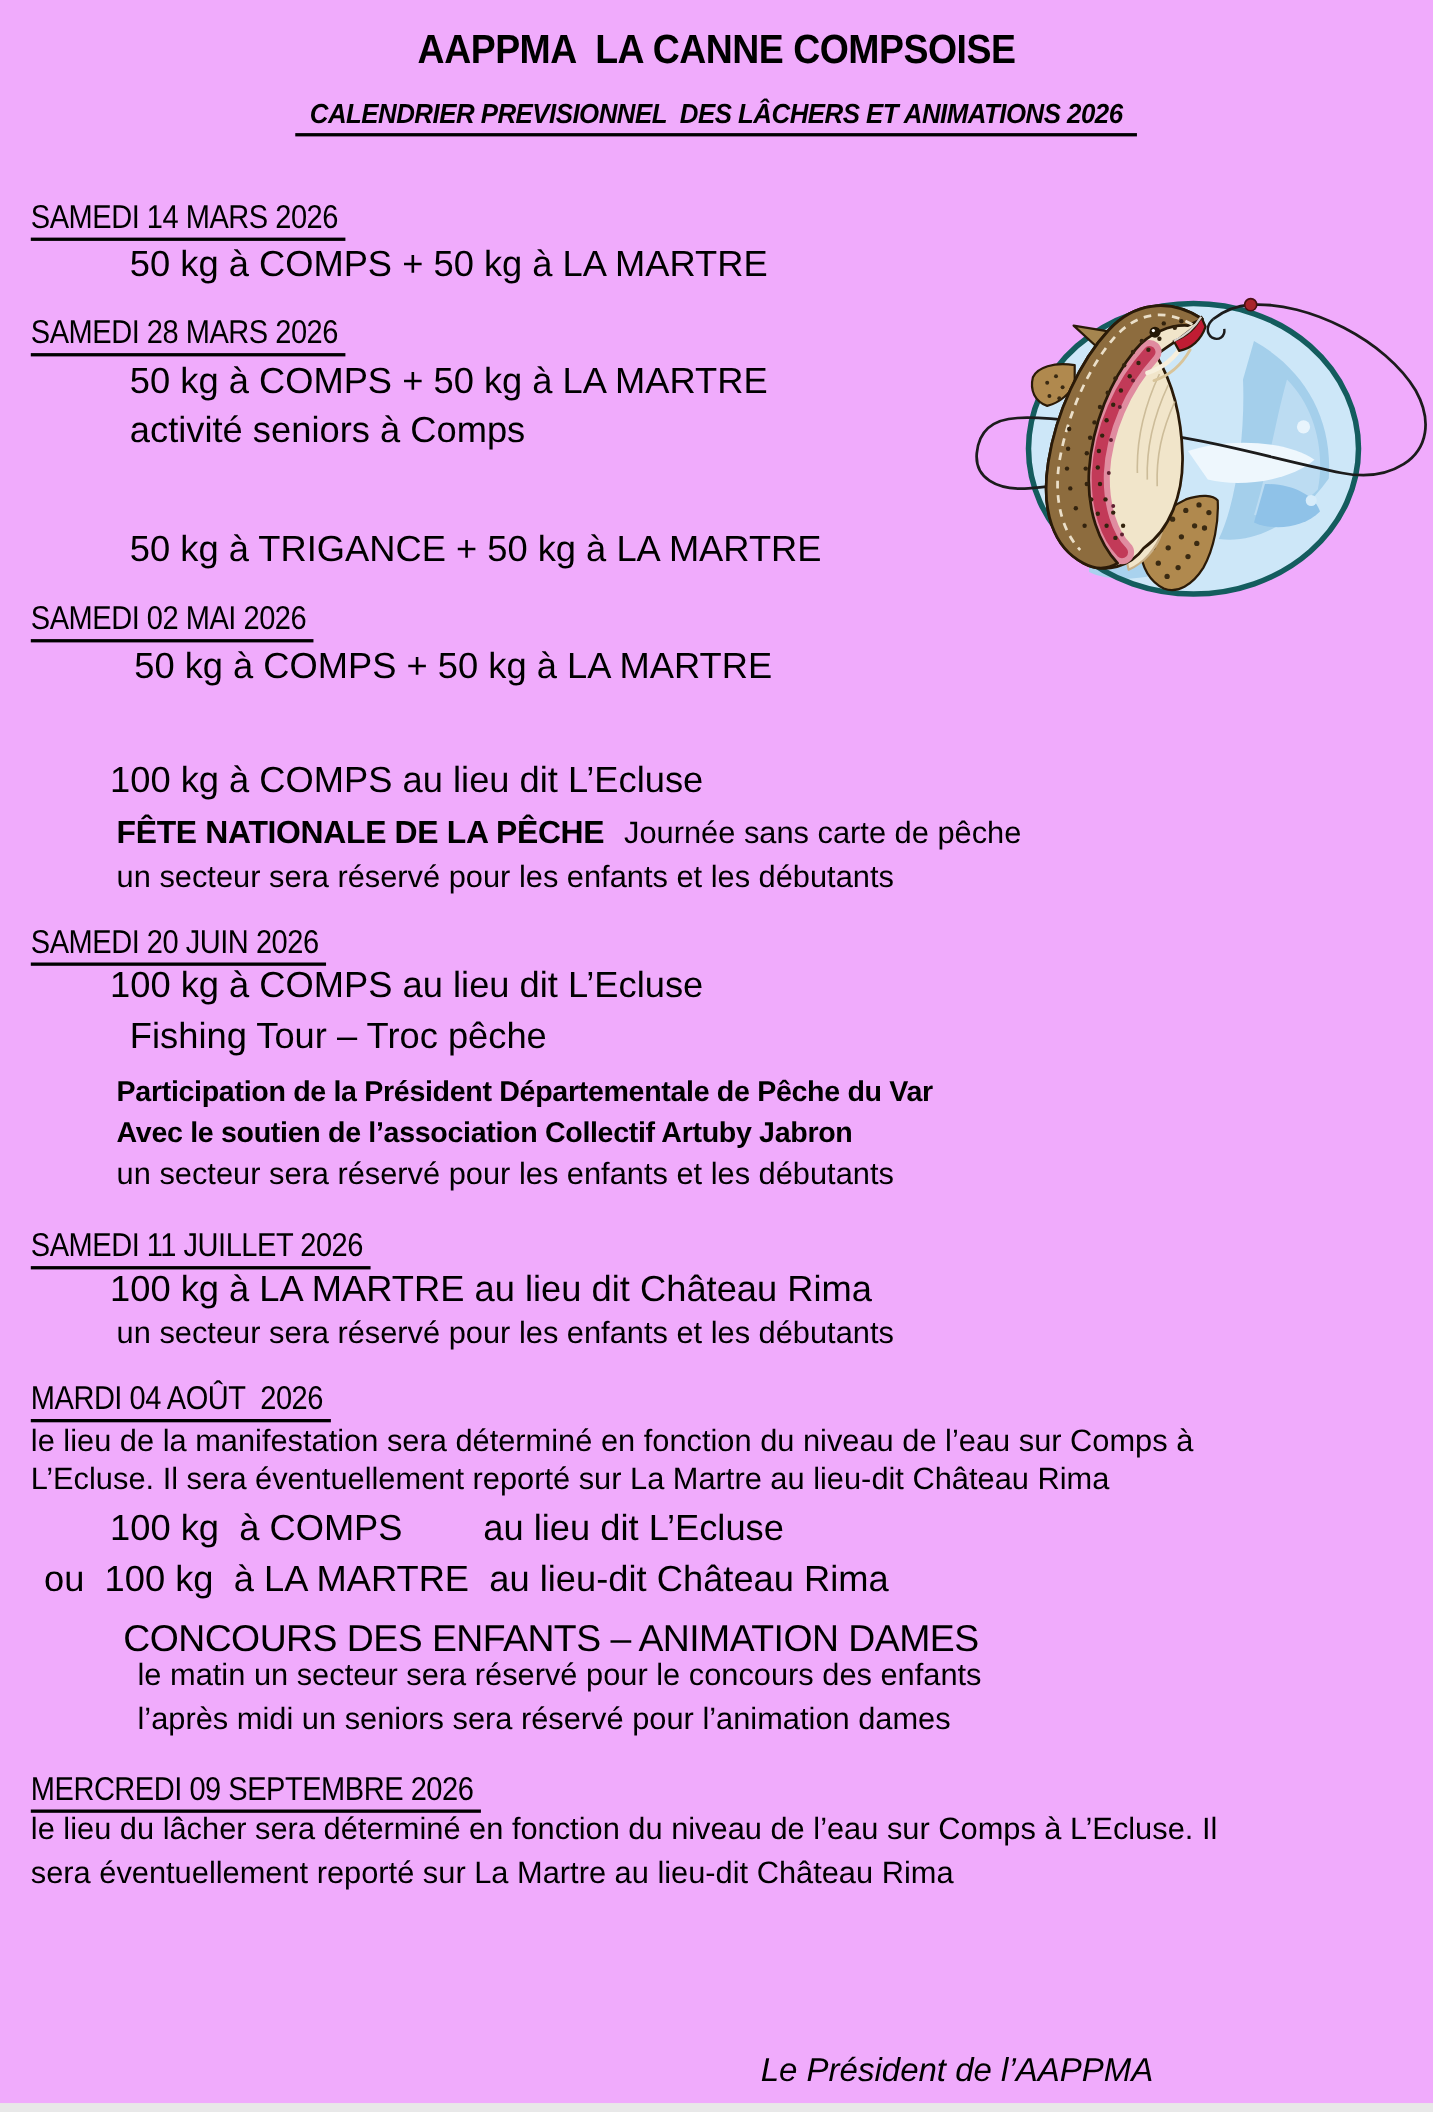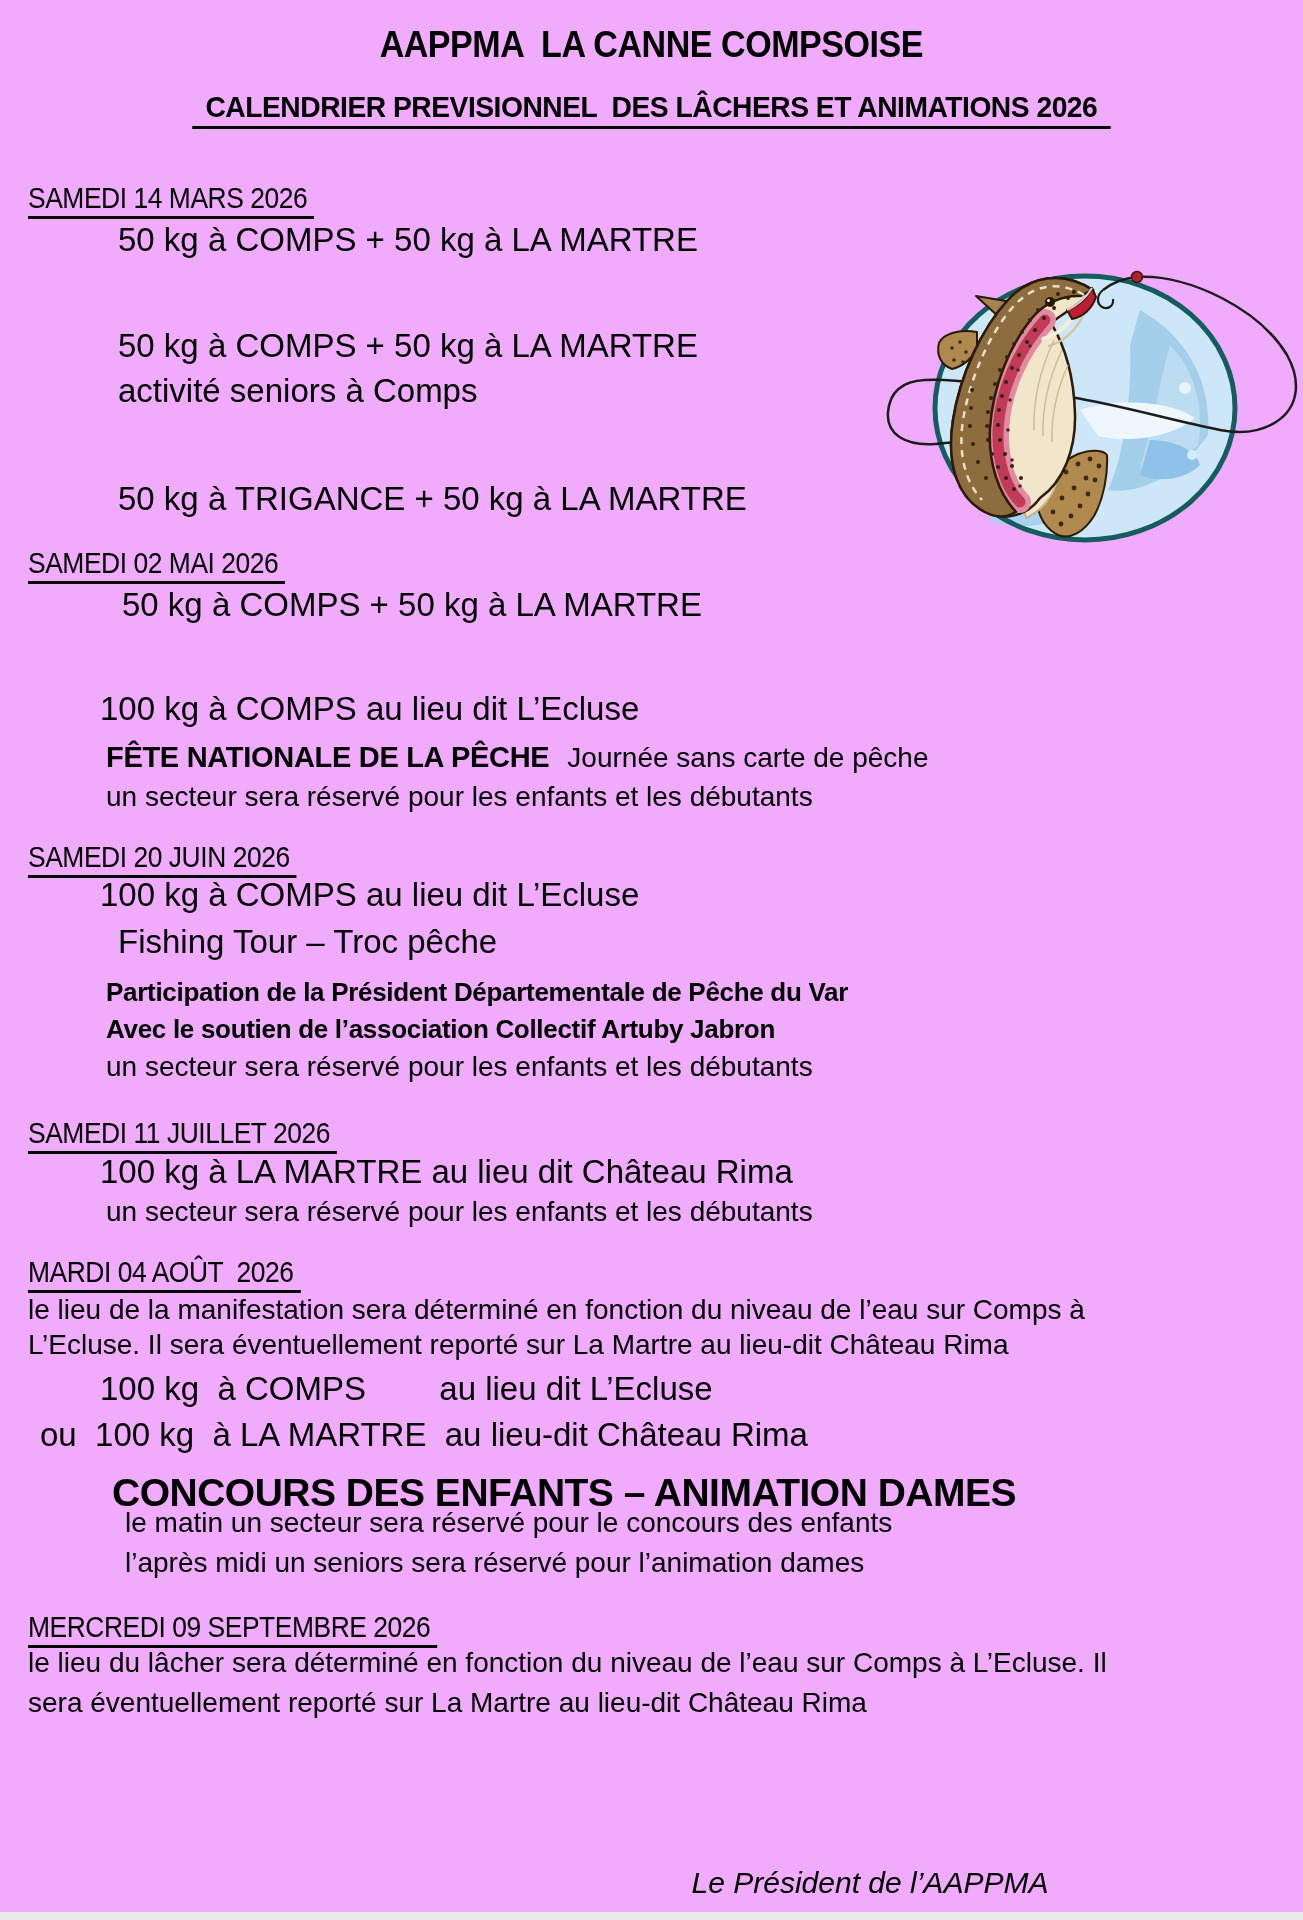--- a/index.html
+++ b/index.html
@@ -9,48 +9,49 @@
     background:#f0abfc;
     font-family:"Liberation Sans","DejaVu Sans",sans-serif;
     color:#000;
     overflow:hidden;
     margin:0 auto;
   }
   .ln{position:absolute;white-space:pre;line-height:1.18;}
   .center-row{position:absolute;left:0;width:100%;text-align:center;white-space:pre;}
   .title{font-size:37px;font-weight:bold;letter-spacing:-0.5px;}
   .title-in{display:inline-block;transform:scaleX(0.92);transform-origin:center;}
-  .subtitle{font-size:30px;font-weight:bold;letter-spacing:-0.5px;}
+  .subtitle{font-size:25px;font-weight:bold;letter-spacing:-0.5px;font-style:italic;}
   .subtitle-in{display:inline-block;transform:scaleX(0.94);transform-origin:center;
     border-bottom:3px solid #000;padding:0 14px 2px 14px;}
   .head{font-size:30px;font-weight:normal;}
   .head-in{display:inline-block;transform:scaleX(0.88);transform-origin:left center;
     letter-spacing:-0.5px;border-bottom:3px solid #000;padding:0 8px 1px 0;}
   .big{font-size:33px;}
   .note{font-size:28px;}
   .para{font-size:28px;}
   .partner{font-size:26px;font-weight:bold;letter-spacing:-0.3px;}
   .fete-b{font-size:29px;font-weight:bold;letter-spacing:-0.3px;}
   .fete-r{font-size:28px;margin-left:18px;}
-  .contest{font-size:39px;font-weight:bold;letter-spacing:-0.5px;}
+  .contest{font-size:34px;font-weight:normal;letter-spacing:-0.5px;}
   .signature{position:absolute;left:655px;top:1790px;width:430px;text-align:center;
     font-style:italic;font-size:30px;line-height:37px;white-space:pre;}
   #logo{position:absolute;left:840px;top:250px;width:463px;height:330px;}
 </style>
 </head>
 <body>
 
 <div id="page">
 
   <div class="center-row title" style="top:24px"><span class="title-in">AAPPMA  LA CANNE COMPSOISE</span></div>
   <div class="center-row subtitle" style="top:90px"><span class="subtitle-in">CALENDRIER PREVISIONNEL  DES LÂCHERS ET ANIMATIONS 2026</span></div>
 
   <div class="ln head" style="top:180px;left:28px"><span class="head-in">SAMEDI 14 MARS 2026</span></div>
   <div class="ln big" style="top:221px;left:118px">50 kg à COMPS + 50 kg à LA MARTRE</div>
 
+  <div class="ln head" style="top:285px;left:28px"><span class="head-in">SAMEDI 28 MARS 2026</span></div>
   <div class="ln big" style="top:327px;left:118px">50 kg à COMPS + 50 kg à LA MARTRE</div>
   <div class="ln big" style="top:372px;left:118px">activité seniors à Comps</div>
 
   <div class="ln big" style="top:480px;left:118px">50 kg à TRIGANCE + 50 kg à LA MARTRE</div>
 
   <div class="ln head" style="top:545px;left:28px"><span class="head-in">SAMEDI 02 MAI 2026</span></div>
   <div class="ln big" style="top:586px;left:122px">50 kg à COMPS + 50 kg à LA MARTRE</div>
 
   <div class="ln big" style="top:690px;left:100px">100 kg à COMPS au lieu dit L’Ecluse</div>
   <div class="ln" style="top:740px;left:106px"><span class="fete-b">FÊTE NATIONALE DE LA PÊCHE</span><span class="fete-r">Journée sans carte de pêche</span></div>

